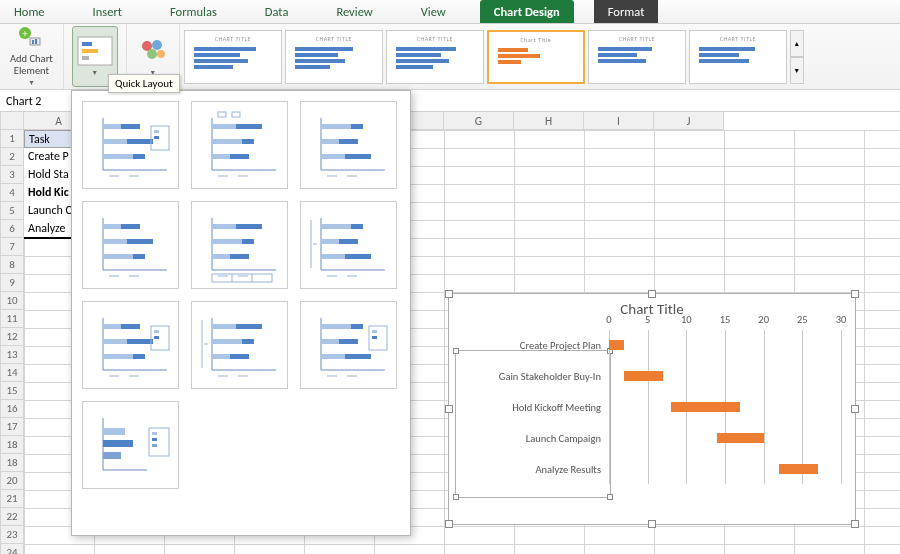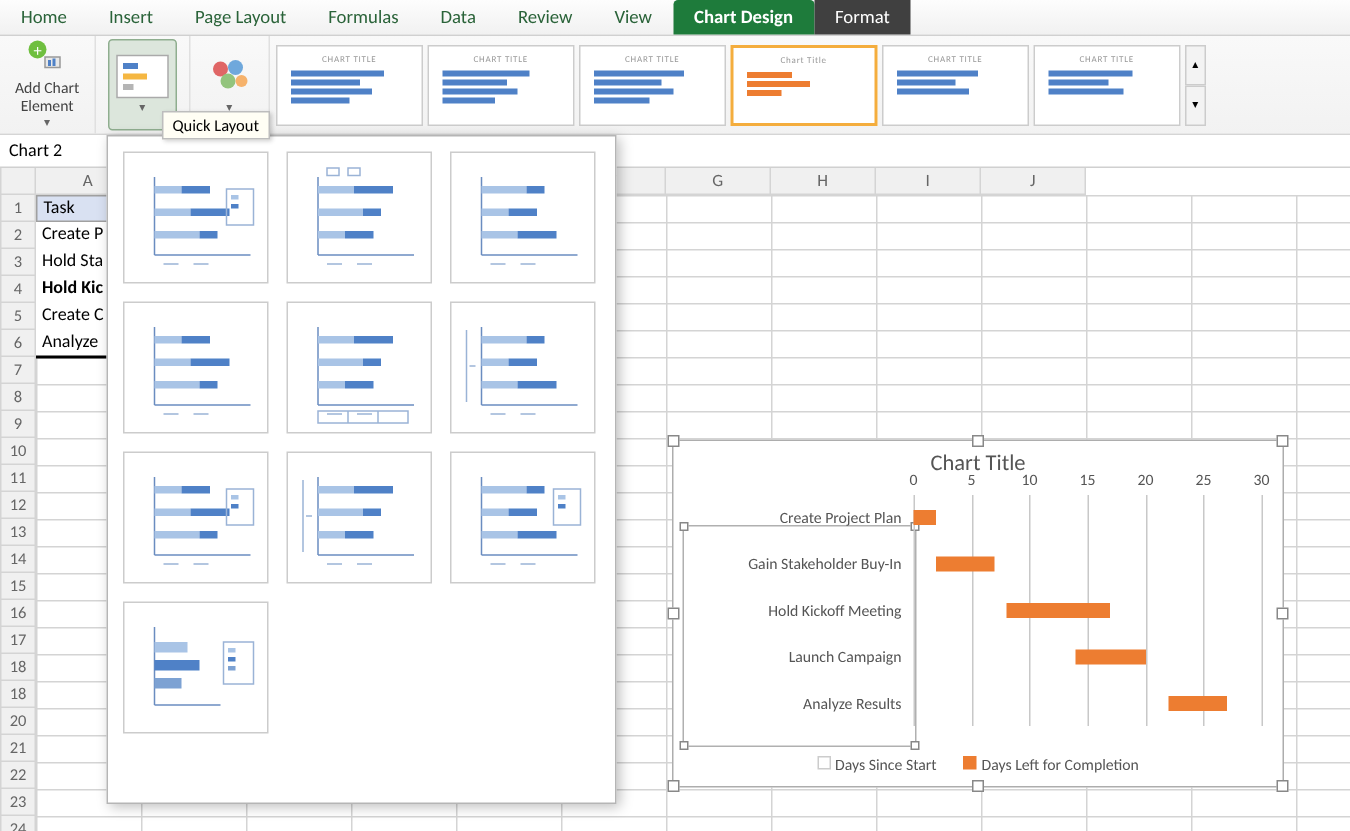--- a/index.html
+++ b/index.html
@@ -1,19 +1,19 @@
 <!DOCTYPE html>
 <html><head>
 <meta charset="utf-8">
 <style>
   * { box-sizing: border-box; margin: 0; padding: 0; }
   html, body { width: 900px; height: 554px; overflow: hidden; font-family: Calibri, Arial, sans-serif; background: #fff; }
 
   
-  .tabs { display: flex; height: 24px; background: linear-gradient(#fdfdfd,#f1f1f1); border-bottom: 1px solid #d0d0d0; font-size: 12.5px; align-items: center; }
+  .tabs { display: flex; height: 24px; background: linear-gradient(#fdfdfd,#f1f1f1); border-bottom: 1px solid #d0d0d0; font-size: 12.5px; align-items: center; gap: 20px; }
   .tab { padding: 0 14px; height: 100%; display: flex; align-items: center; color: #2a6339; cursor: pointer; }
   .tab.active { background: #1e7b3b; color: #fff; font-weight: 600; border-radius: 3px 3px 0 0; }
   .tab.contextual { background: #404040; color: #fff; }
 
   
   .ribbon { height: 66px; background: linear-gradient(#f9f9f9,#f2f2f2); display: flex; align-items: stretch; border-bottom: 1px solid #d5d5d5; position: relative; }
   .rib-group { display: flex; flex-direction: column; align-items: center; padding: 2px 8px; border-right: 1px solid #e0e0e0; }
   .big-btn { display: flex; flex-direction: column; align-items: center; justify-content: center; gap: 1px; font-size: 10.5px; color: #444; height: 100%; cursor: pointer; padding: 2px 2px; }
   .big-btn .drop { font-size: 8px; color: #666; }
 
@@ -68,21 +68,20 @@
 
   
   svg { display:block; }
 </style>
 </head>
 <body>
 
 <div class="tabs">
   <div class="tab">Home</div>
   <div class="tab">Insert</div>
-  <div class="tab">Page Layout</div>
   <div class="tab">Formulas</div>
   <div class="tab">Data</div>
   <div class="tab">Review</div>
   <div class="tab">View</div>
   <div class="tab active">Chart Design</div>
   <div class="tab contextual">Format</div>
 </div>
 
 <div class="ribbon">
   <div class="rib-group">
@@ -266,21 +265,21 @@
       <div class="cellgrid-line-h" style="top: 324px;"></div>
       <div class="cellgrid-line-h" style="top: 342px;"></div>
       <div class="cellgrid-line-h" style="top: 360px;"></div>
       <div class="cellgrid-line-h" style="top: 378px;"></div>
       <div class="cellgrid-line-h" style="top: 396px;"></div>
       <div class="cellgrid-line-h" style="top: 414px;"></div>
       <div class="cell-text header" style="left: 0px; top: 0px; width: 70px; height: 18px;">Task</div>
       <div class="cell-text" style="left: 0px; top: 18px; width: 70px; height: 18px;">Create P</div>
       <div class="cell-text" style="left: 0px; top: 36px; width: 70px; height: 18px;">Hold Sta</div>
       <div class="cell-text" style="left: 0px; top: 54px; width: 70px; height: 18px; font-weight: bold;">Hold Kic</div>
-      <div class="cell-text" style="left: 0px; top: 72px; width: 70px; height: 18px;">Create C</div>
+      <div class="cell-text" style="left: 0px; top: 72px; width: 70px; height: 18px;">Launch C</div>
       <div class="cell-text" style="left: 0px; top: 90px; width: 70px; height: 18px;">Analyze</div>
       <div style="position: absolute; left: 0px; top: 107px; width: 70px; height: 2px; background: rgb(0, 0, 0);"></div>
     </div>
 </div>
 
 <div class="ql-dropdown">
 <div class="ql-item">
       <svg width="85" height="76" viewBox="0 0 85 76">
         <rect x="0" y="0" width="85" height="76" fill="#fff"></rect>
         <line x1="14" y1="10" x2="14" y2="62" stroke="#6a8cc0"></line>
@@ -493,17 +492,13 @@
       <div class="gantt-bar s1" style="left: 0px; width: 61.8667px; top: 77px; background: transparent;"></div>
       <div class="gantt-bar s2" style="left: 61.8667px; width: 69.6px; top: 77px; background: rgb(237, 125, 49);"></div>
       <div class="cat-label" style="top: 107.8px;">Launch Campaign</div>
       <div class="gantt-bar s1" style="left: 0px; width: 108.267px; top: 107.8px; background: transparent;"></div>
       <div class="gantt-bar s2" style="left: 108.267px; width: 46.4px; top: 107.8px; background: rgb(237, 125, 49);"></div>
       <div class="cat-label" style="top: 138.6px;">Analyze Results</div>
       <div class="gantt-bar s1" style="left: 0px; width: 170.133px; top: 138.6px; background: transparent;"></div>
       <div class="gantt-bar s2" style="left: 170.133px; width: 38.6667px; top: 138.6px; background: rgb(237, 125, 49);"></div>
     </div>
 
-  <div class="legend">
-    <span><span class="swatch" style="background:#fff;border:1px solid #ccc"></span><span>Days Since Start</span></span>
-    <span><span class="swatch" style="background:#ed7d31"></span><span>Days Left for Completion</span></span>
-  </div>
 </div>
 
 </body></html>

